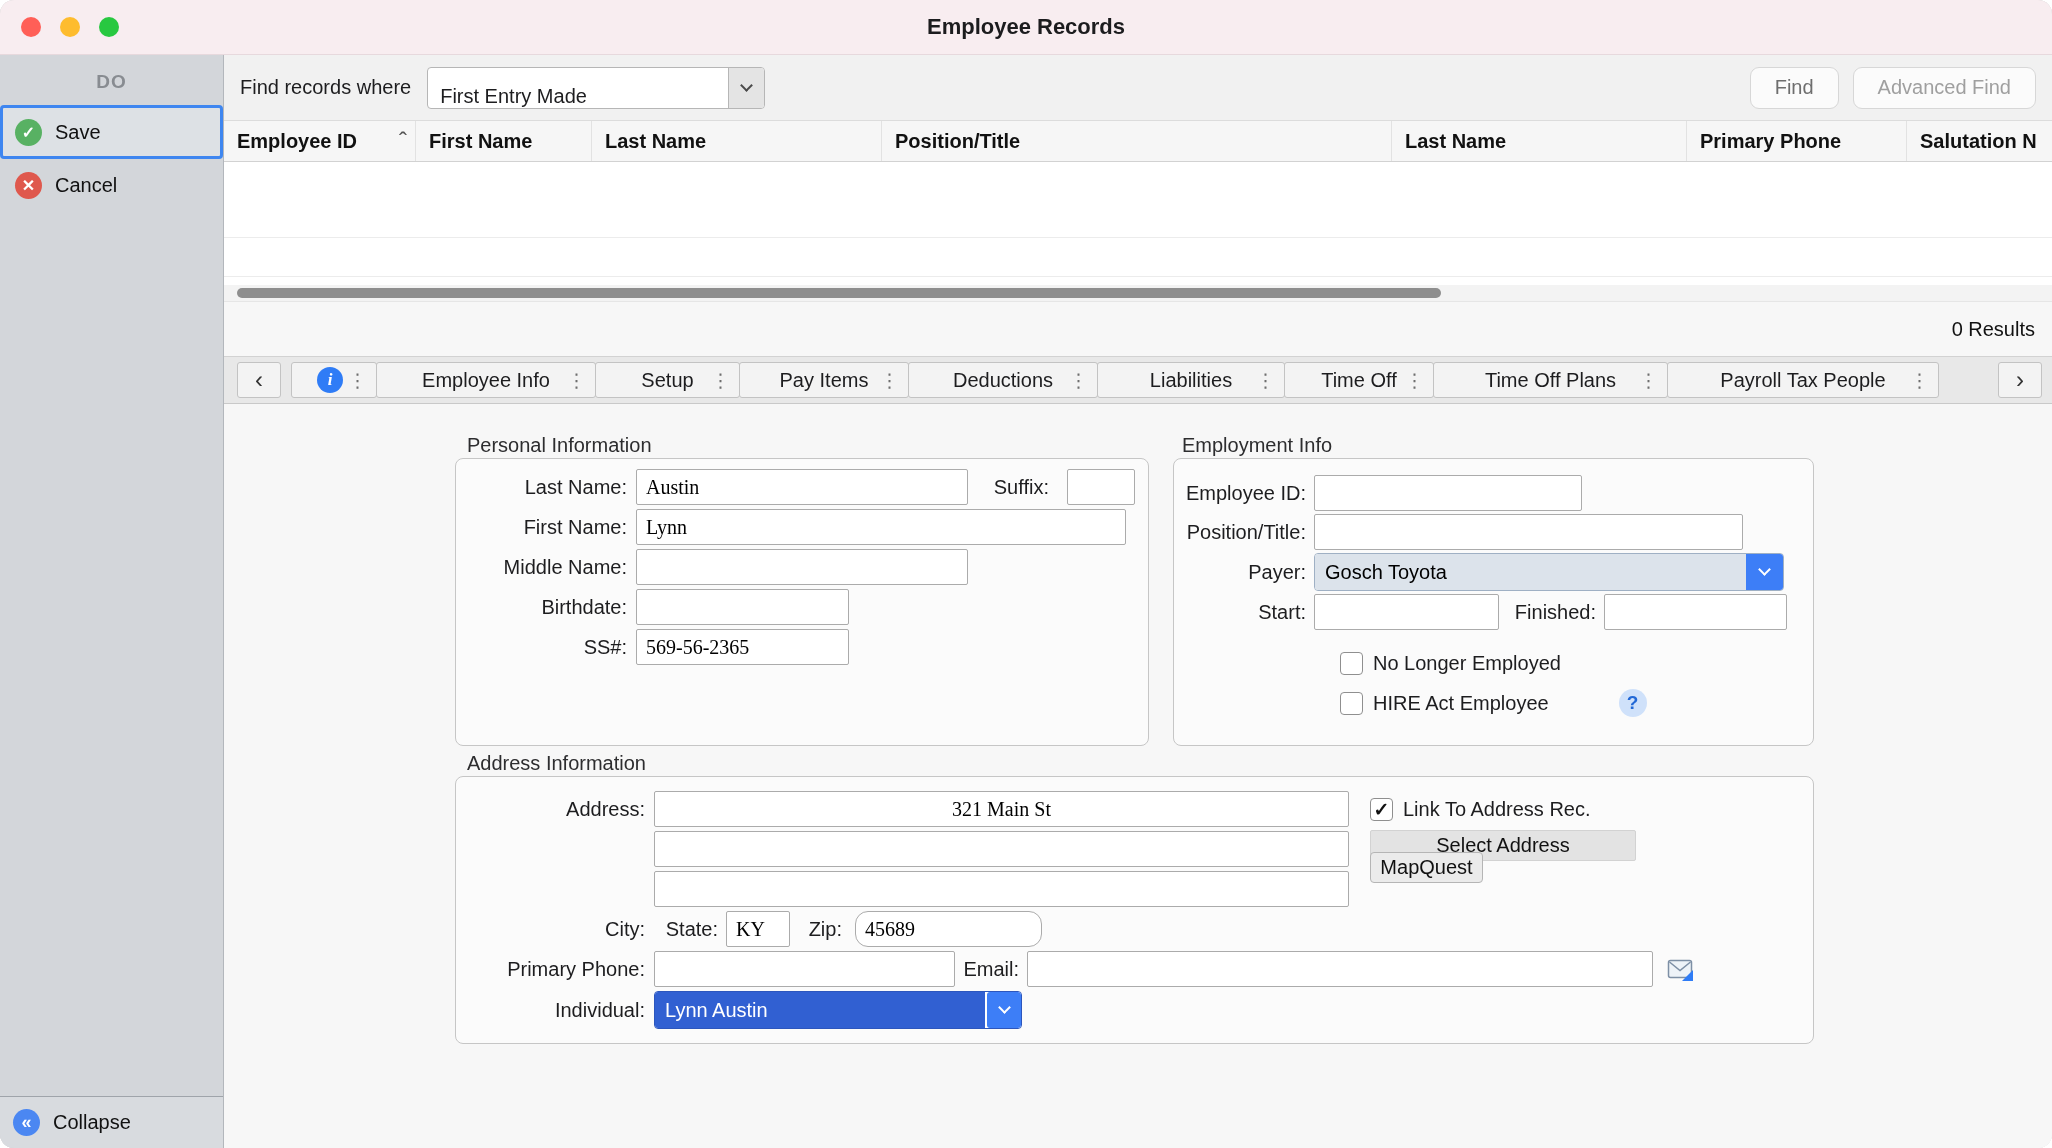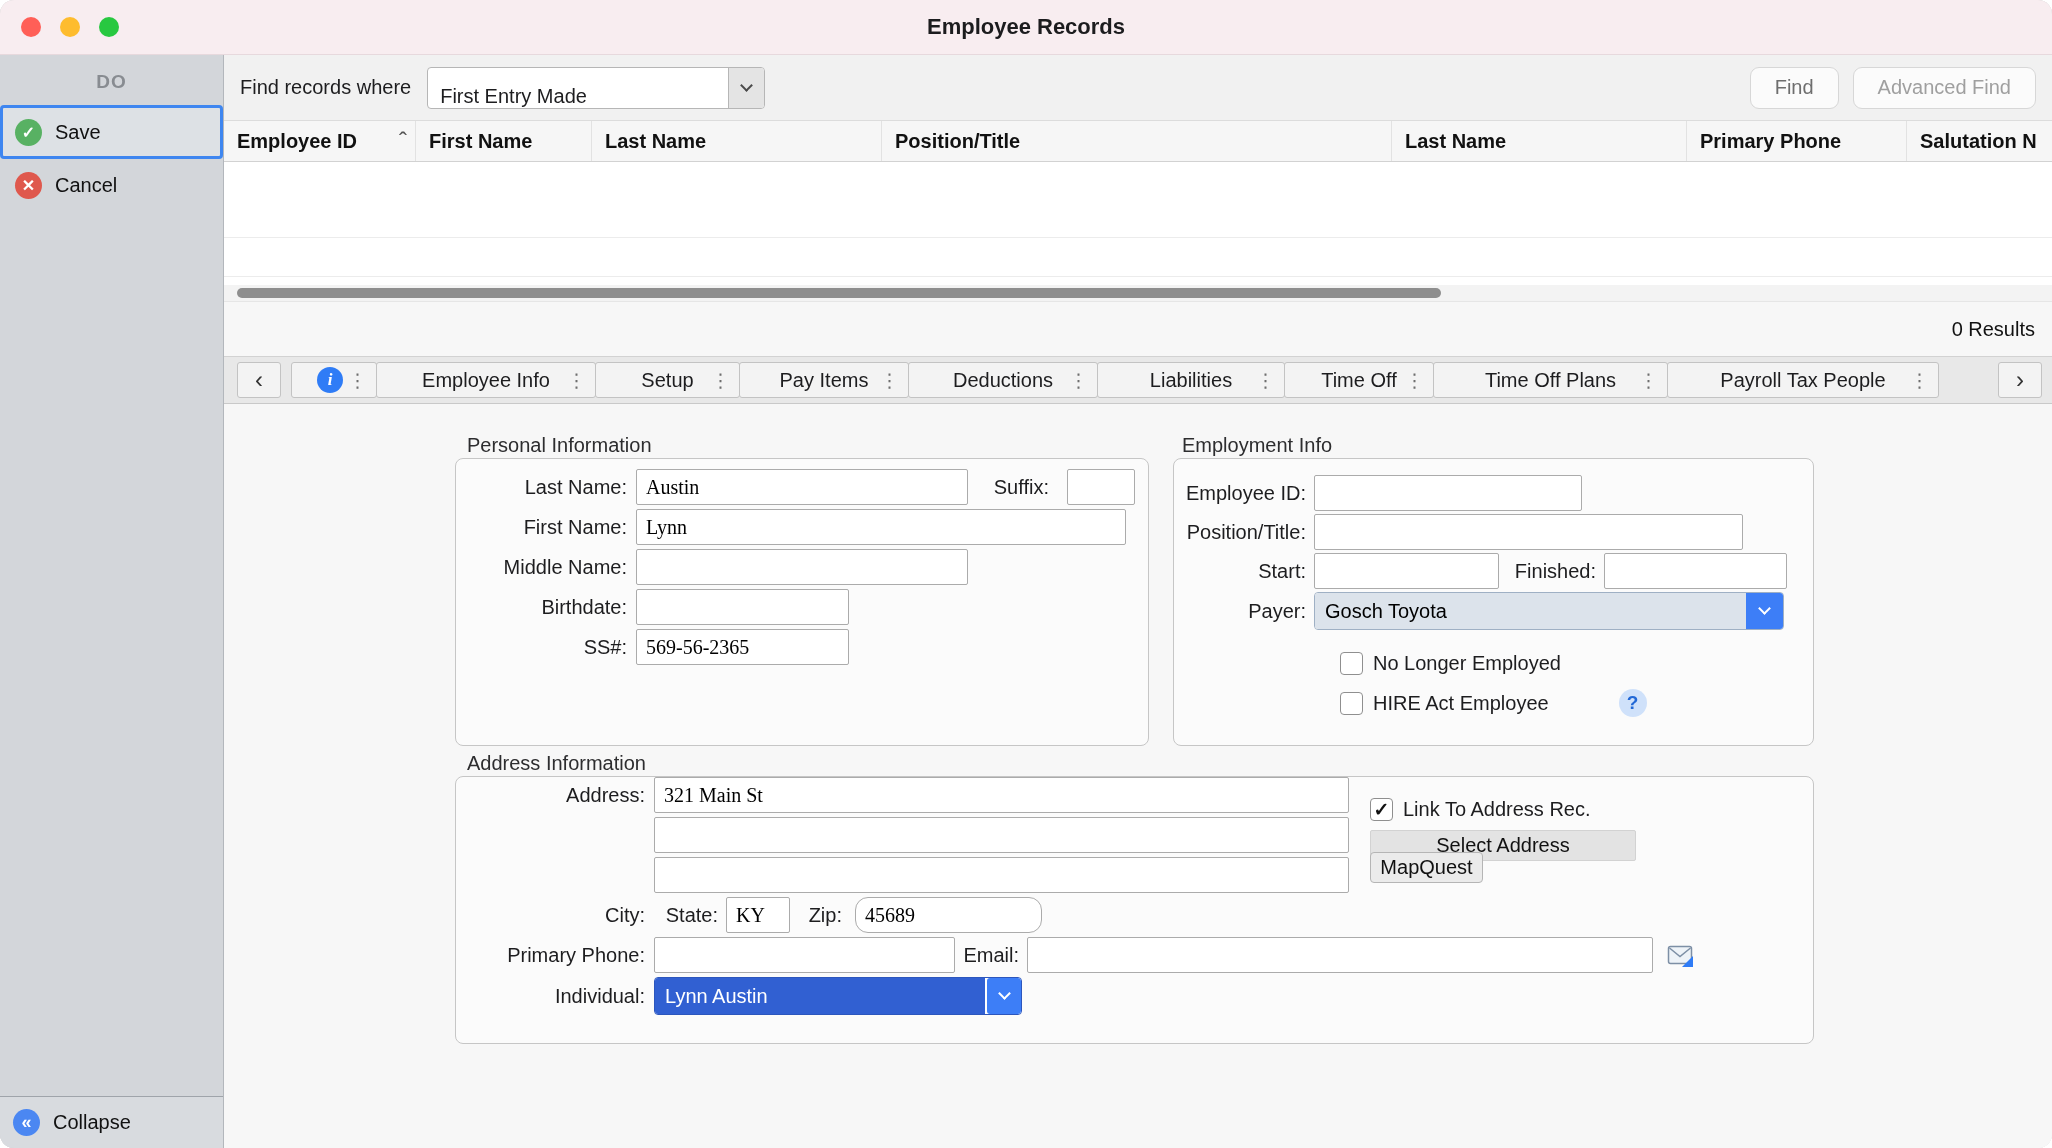--- a/index.html
+++ b/index.html
@@ -61,36 +61,36 @@
   .tab.infotab { margin-left:10px; width:86px; }
   .handle { position:absolute; right:9px; color:#6e6e6e; font-size:19px; }
   .info-circ { width:26px; height:26px; border-radius:50%; background:#2f7cf6; color:#fff; display:flex; align-items:center; justify-content:center; font-family:"Liberation Serif", serif; font-style:italic; font-weight:bold; font-size:17px; margin-right:8px; }
 
   
   .formarea { flex:1; position:relative; font-size:20px; color:#1d1d1f; background:#f7f7f7; }
   .gcaption { position:absolute; color:#2d2d2f; }
   .gbox { position:absolute; border:1px solid #c6c6c6; border-radius:8px; background:#fbfbfb; }
   .gbox.personal { left:231px; top:54px; width:694px; height:288px; padding-top:10px; }
   .gbox.employment { left:949px; top:54px; width:641px; height:288px; padding-top:16px; }
-  .gbox.address { left:231px; top:372px; width:1359px; height:268px; }
+  .gbox.address { left:231px; top:372px; width:1359px; height:268px; padding-top:14px; }
   .cap-personal { left:243px; top:30px; }
   .cap-employment { left:958px; top:30px; }
   .cap-address { left:243px; top:348px; }
 
   .frow { display:flex; align-items:center; height:36px; margin-bottom:4px; }
   .gbox.employment .frow { margin-bottom:3px; }
   .plabel { width:180px; text-align:right; padding-right:9px; flex:none; }
   .elabel { width:140px; text-align:right; padding-right:8px; flex:none; }
   .alabel { width:198px; text-align:right; padding-right:9px; flex:none; }
   .midlabel { text-align:right; padding-right:8px; flex:none; }
 
   .ti { height:36px; border:1px solid #ababab; border-radius:2px; background:#fff; font-size:20px; font-family:Liberation Serif, serif; padding:0 9px; color:#000; outline:none; flex:none; }
   .w332{width:332px;} .w490{width:490px;} .w213{width:213px;} .w68{width:68px;}
   .w268{width:268px;} .w429{width:429px;} .w185{width:185px;} .w183{width:183px;}
-  .w695{width:695px;} .w301{width:301px;} .w64{width:64px;} .w187{width:187px;} .w626{width:626px;}
+  .w695{width:695px;text-align:center;} .w301{width:301px;} .w64{width:64px;} .w187{width:187px;} .w626{width:626px;}
 
   
   .combo { height:38px; display:flex; align-items:stretch; border:1px solid #9fb0c4; border-radius:4px; overflow:hidden; flex:none; }
   .combo .cval { flex:1; display:flex; align-items:center; padding-left:10px; background:#dce3eb; color:#000; }
   .combo .cbtn { width:37px; background:#3d7ef7; display:flex; align-items:center; justify-content:center; flex:none; }
   .combo.selected { border-color:#2c56bd; background:#fff; }
   .combo.selected .cval { background:#3160d2; color:#fff; margin-right:2px; }
   .combo.selected .cbtn { width:34px; border-radius:3px; }
 
   
@@ -276,34 +276,34 @@
 
         <div class="gbox employment">
           <div class="frow">
             <span class="elabel">Employee ID:</span>
             <input class="ti w268" value="" style="">
           </div>
           <div class="frow">
             <span class="elabel">Position/Title:</span>
             <input class="ti w429" value="" style="">
           </div>
-          <div class="frow">
-            <span class="elabel">Start:</span>
-            <input class="ti w185" value="" style="">
-            <span class="midlabel" style="width:105px">Finished:</span>
-            <input class="ti w183" value="" style="">
-          </div>
           <div class="frow" style="height:38px">
             <span class="elabel">Payer:</span>
             <div class="combo" style="width:470px">
               <span class="cval">Gosch Toyota</span>
               <span class="cbtn">
                   <span class="chev white"></span>
                 </span>
             </div>
+          </div>
+          <div class="frow">
+            <span class="elabel">Start:</span>
+            <input class="ti w185" value="" style="">
+            <span class="midlabel" style="width:105px">Finished:</span>
+            <input class="ti w183" value="" style="">
           </div>
           <div class="cbrow" style="margin:22px 0 0 166px">
             <span class="cb"></span>
             <span>No Longer Employed</span>
           </div>
           <div class="cbrow" style="margin:14px 0 0 166px">
             <span class="cb"></span>
             <span>HIRE Act Employee</span>
             <span class="helpcirc">
                 <span>?</span>

